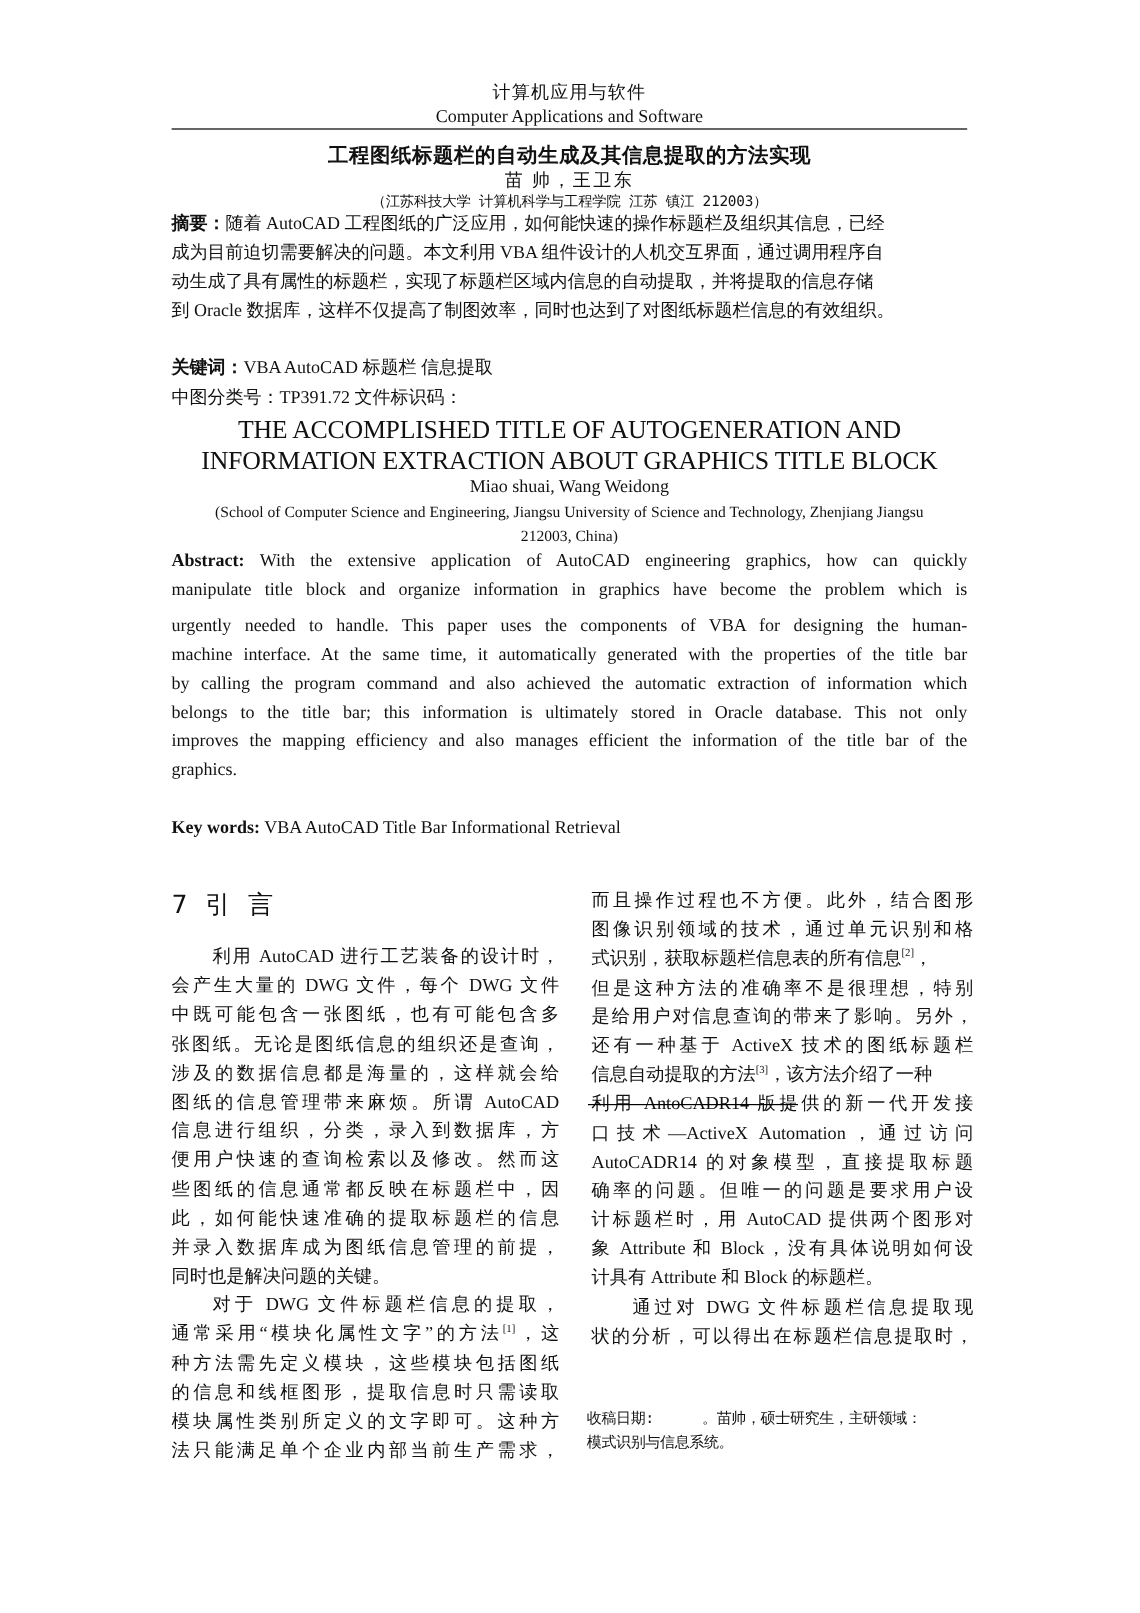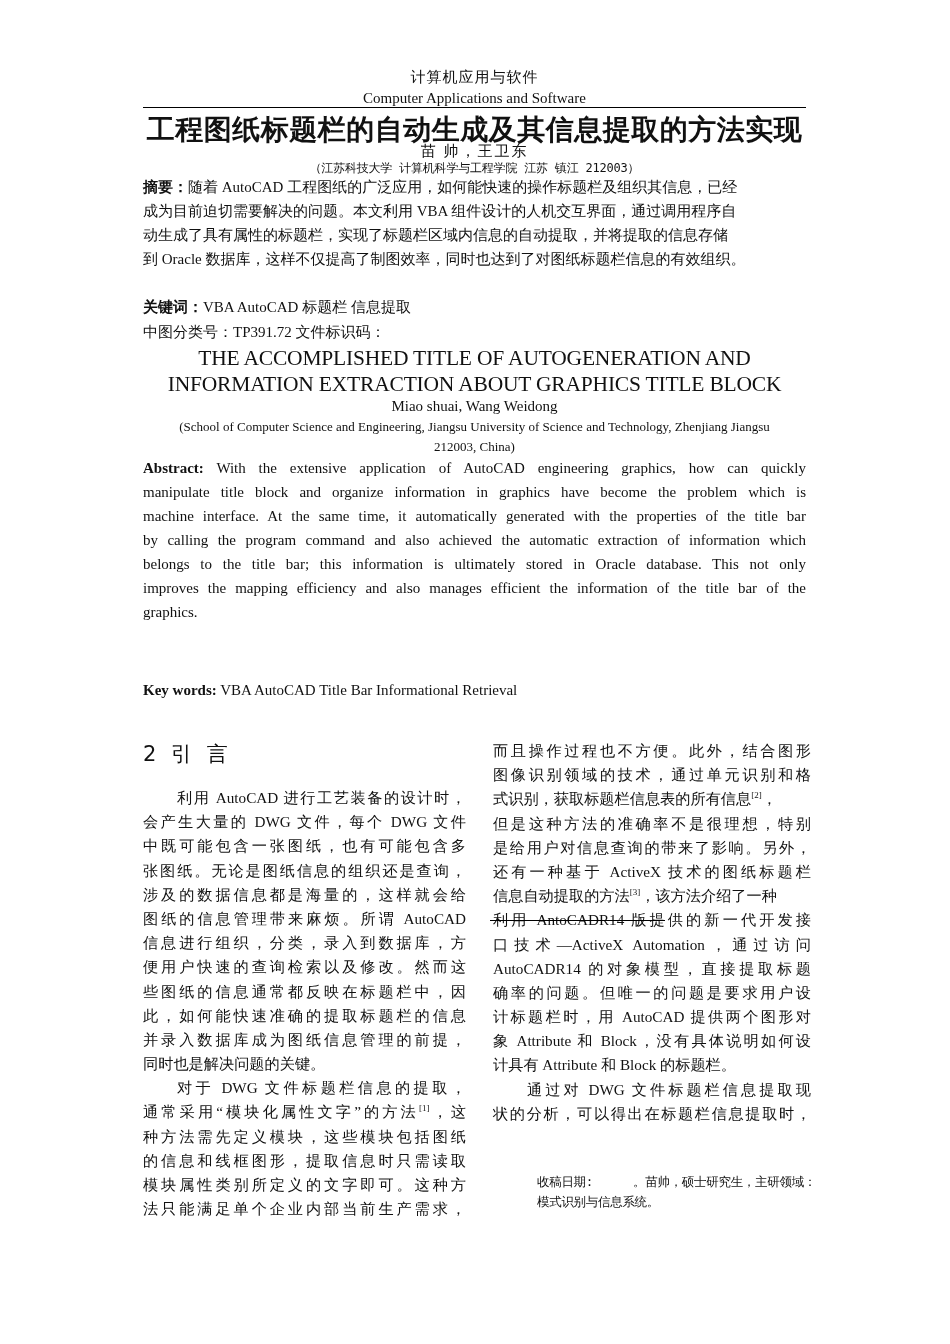--- a/index.html
+++ b/index.html
@@ -5,21 +5,21 @@
     html, body { margin: 0; padding: 0; background: #ffffff; }
     body {
       width: 950px; height: 1344px; position: relative; overflow: hidden;
       color: #111; font-family: "Liberation Serif", "DejaVu Serif", serif;
     }
     .abs { position: absolute; }
     .center { text-align: center; left: 143px; width: 663px; }
     .journal-cn { top: 67px; font-size: 15px; letter-spacing: 1px; line-height: 20px; font-family: "DejaVu Sans Mono", monospace; }
     .journal-en { top: 88px; font-size: 15px; line-height: 20px; }
     .header-rule { top: 107px; left: 143px; width: 663px; height: 0; border-top: 1.5px solid #000; }
-    .title-cn { top: 117px; font-size: 28px; font-weight: bold; line-height: 26px; font-family: "DejaVu Sans", sans-serif; letter-spacing: 0.5px; }
+    .title-cn { top: 117px; font-size: 17px; font-weight: bold; line-height: 26px; font-family: "DejaVu Sans", sans-serif; letter-spacing: 0.5px; }
     .authors-cn { top: 142px; font-size: 15px; line-height: 18px; letter-spacing: 2px; }
     .affil-cn { top: 160px; font-size: 12px; line-height: 17px; font-family: "DejaVu Sans Mono", monospace; letter-spacing: -0.2px; }
     .para {
       left: 143px; width: 663px; font-size: 15px; line-height: 24px; text-align: justify;
     }
     .abstract-cn { top: 175px; }
     .bold { font-weight: bold; margin-top: 44px; }
     .kw-cn { top: 295px; }
     .cls-cn { top: 320px; font-family: Liberation Serif, serif; }
     .title-en { top: 345px; font-size: 21.5px; line-height: 26px; letter-spacing: -0.2px; }
@@ -33,21 +33,21 @@
     .section-heading { left: 143px; top: 740px; font-size: 21px; line-height: 28px; letter-spacing: 4px; font-family: "DejaVu Sans", sans-serif; }
     .col { font-size: 15.2px; line-height: 24.2px; }
     .col .ln { display: block; height: 24.2px; white-space: nowrap; text-align: justify; text-align-last: justify; }
     .col .ln.last { text-align-last: left; }
     .col .ln.indent { padding-left: 34px; }
     .col-left { left: 143px; top: 786px; width: 323px; }
     .col-right { left: 493px; top: 739px; width: 318px; }
     .strike-line { position: absolute; left: 490px; top: 920px; width: 175px; border-top: 1.2px solid #000; }
     sup { font-size: 9px; line-height: 0; vertical-align: 6px; }
     .footnote { left: 489px; top: 1172px; width: 322px; font-size: 12.5px; line-height: 20px; font-family: "DejaVu Sans Mono", monospace; letter-spacing: -0.3px; }
-    .footnote .ln { display: block; white-space: nowrap; margin-left: 48px; }
+    .footnote .ln { display: block; white-space: nowrap; }
     .fn-gap { display: inline-block; width: 40px; }
   </style>
 </head>
 <body>
 
 <div class="abs center journal-cn">计算机应用与软件</div>
 <div class="abs center journal-en">Computer Applications and Software</div>
 <div class="abs header-rule"></div>
 
 <div class="abs center title-cn">工程图纸标题栏的自动生成及其信息提取的方法实现</div>
@@ -72,32 +72,33 @@
 </div>
 <div class="abs center authors-en">Miao shuai, Wang Weidong</div>
 <div class="abs center affil-en">
   <div>(School of Computer Science and Engineering, Jiangsu University of Science and Technology, Zhenjiang Jiangsu</div>
   <div>212003, China)</div>
 </div>
 
 <div class="abs para abstract-en">
   <span class="ln"><span class="bold">Abstract:</span><span> With the extensive application of AutoCAD engineering graphics, how can quickly</span></span>
   <span class="ln">manipulate title block and organize information in graphics have become the problem which is</span>
+  <span class="ln gap">urgently needed to handle.  This paper uses the components of VBA for designing the human-</span>
   <span class="ln">machine interface. At the same time, it automatically generated with the properties of the title bar</span>
   <span class="ln">by calling the program command and also achieved the automatic extraction of information which</span>
   <span class="ln">belongs to the title bar; this information is ultimately stored in Oracle database.  This not only</span>
   <span class="ln">improves the mapping efficiency and also manages efficient the information of the title bar of the</span>
   <span class="ln last">graphics.</span>
 </div>
 
 <div class="abs para kw-en">
   <span class="bold">Key words:</span><span> VBA  AutoCAD  Title Bar  Informational Retrieval</span>
 </div>
 
-<div class="abs section-heading">2 引 言</div>
+<div class="abs section-heading">7 引 言</div>
 
 <div class="abs col col-left">
   <span class="ln indent">利用 AutoCAD 进行工艺装备的设计时，</span>
   <span class="ln">会产生大量的 DWG 文件，每个 DWG 文件</span>
   <span class="ln">中既可能包含一张图纸，也有可能包含多</span>
   <span class="ln">张图纸。无论是图纸信息的组织还是查询，</span>
   <span class="ln">涉及的数据信息都是海量的，这样就会给</span>
   <span class="ln">图纸的信息管理带来麻烦。所谓 AutoCAD</span>
   <span class="ln">信息进行组织，分类，录入到数据库，方</span>
   <span class="ln">便用户快速的查询检索以及修改。然而这</span>

